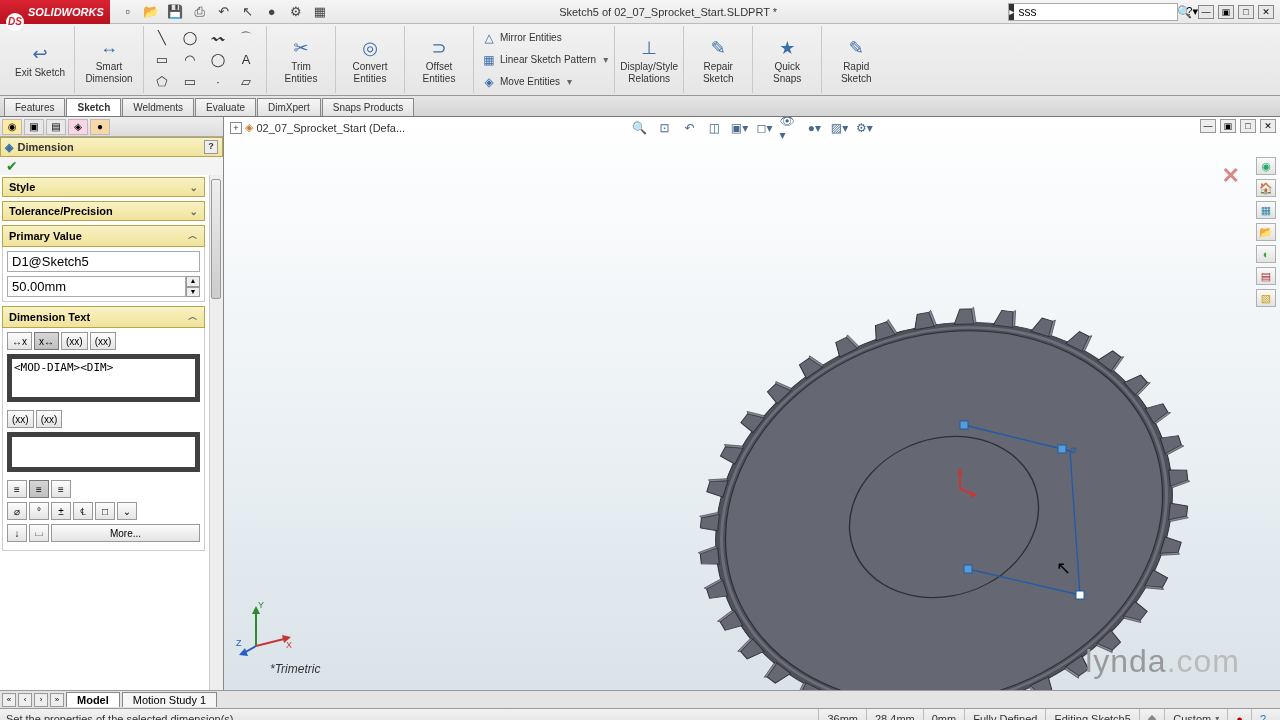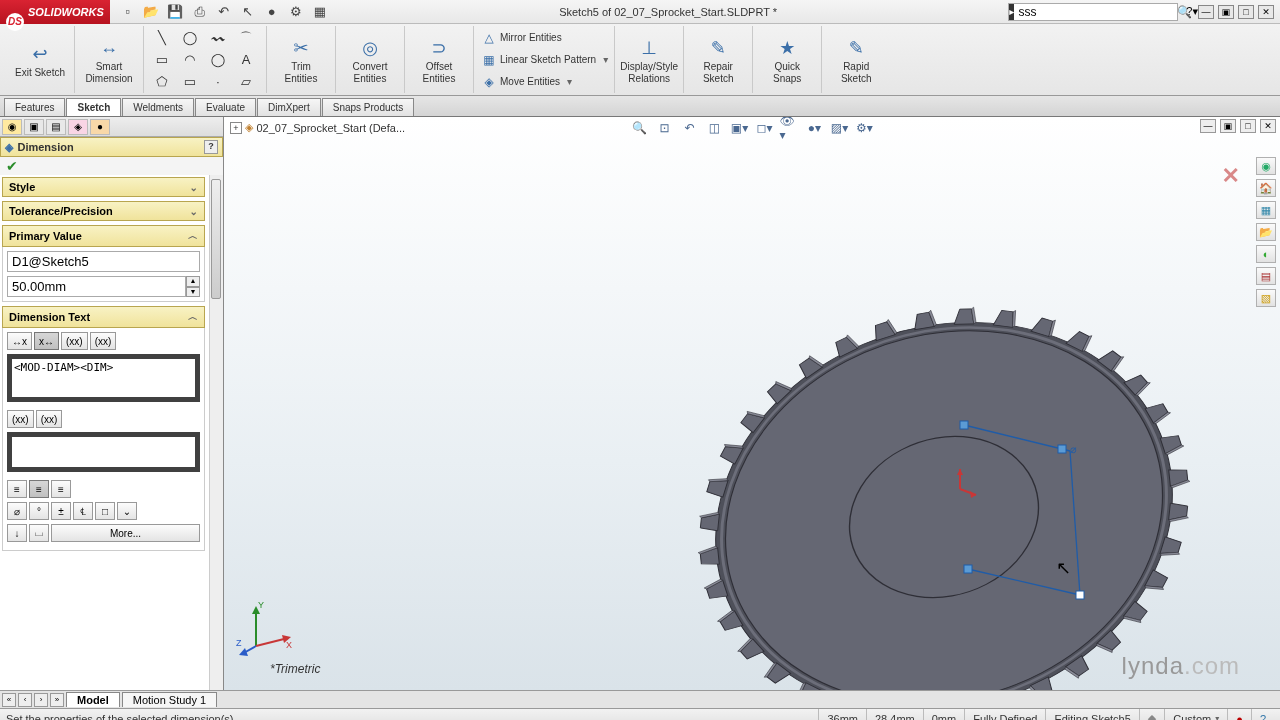--- a/index.html
+++ b/index.html
@@ -74,21 +74,21 @@
 .viewport .view-toolbar .vtb { width:20px; height:18px; display:flex; align-items:center; justify-content:center; font-size:12px; color:#4a6890; cursor:pointer; }
 .viewport .right-side { position:absolute; top:2px; right:4px; display:flex; gap:4px; }
 .viewport .right-side .rb { width:16px; height:14px; border:1px solid #999; background:#eee; font-size:9px; display:flex; align-items:center; justify-content:center; cursor:pointer; }
 .viewport .right-toolbar { position:absolute; right:4px; top:40px; display:flex; flex-direction:column; gap:4px; }
 .viewport .right-toolbar .rtb { width:20px; height:18px; border:1px solid #b0b0b0; background:linear-gradient(#fafafa,#e2e2e2); display:flex; align-items:center; justify-content:center; font-size:11px; cursor:pointer; }
 .viewport .conf-x { position:absolute; right:40px; top:46px; color:#d98888; font-size:22px; font-weight:bold; }
 .sprocket { position:absolute; left:440px; top:120px; }
 .triad { position:absolute; left:12px; bottom:32px; }
 .viewport .viewlabel { position:absolute; left:46px; bottom:14px; font-size:12px; color:#333; font-style:italic; }
 .cursor { position:absolute; left:832px; top:440px; font-size:18px; color:#000; pointer-events:none; }
-.watermark { position:absolute; right:40px; bottom:10px; font-size:24px; color:#999; letter-spacing:1px; }
+.watermark { position:absolute; right:40px; bottom:10px; font-size:32px; color:#999; letter-spacing:1px; }
 .watermark .dom { color:#bbb; }
 
 
 .bottom-tabs { height:18px; background:#e4e4e4; display:flex; align-items:center; border-top:1px solid #999; }
 .bottom-tabs .navbtn { width:14px; height:14px; border:1px solid #999; background:#eee; font-size:8px; display:flex; align-items:center; justify-content:center; margin-left:2px; cursor:pointer; }
 .bottom-tabs .btab { padding:1px 10px; border:1px solid #888; border-bottom:none; font-size:11px; background:#f6f6f6; margin-left:2px; cursor:pointer; }
 .bottom-tabs .btab.active { background:#fff; font-weight:bold; }
 
 
 .statusbar { height:20px; background:linear-gradient(#f2f2f2,#e0e0e0); border-top:1px solid #999; display:flex; align-items:center; padding:0 6px; font-size:11px; color:#333; }

